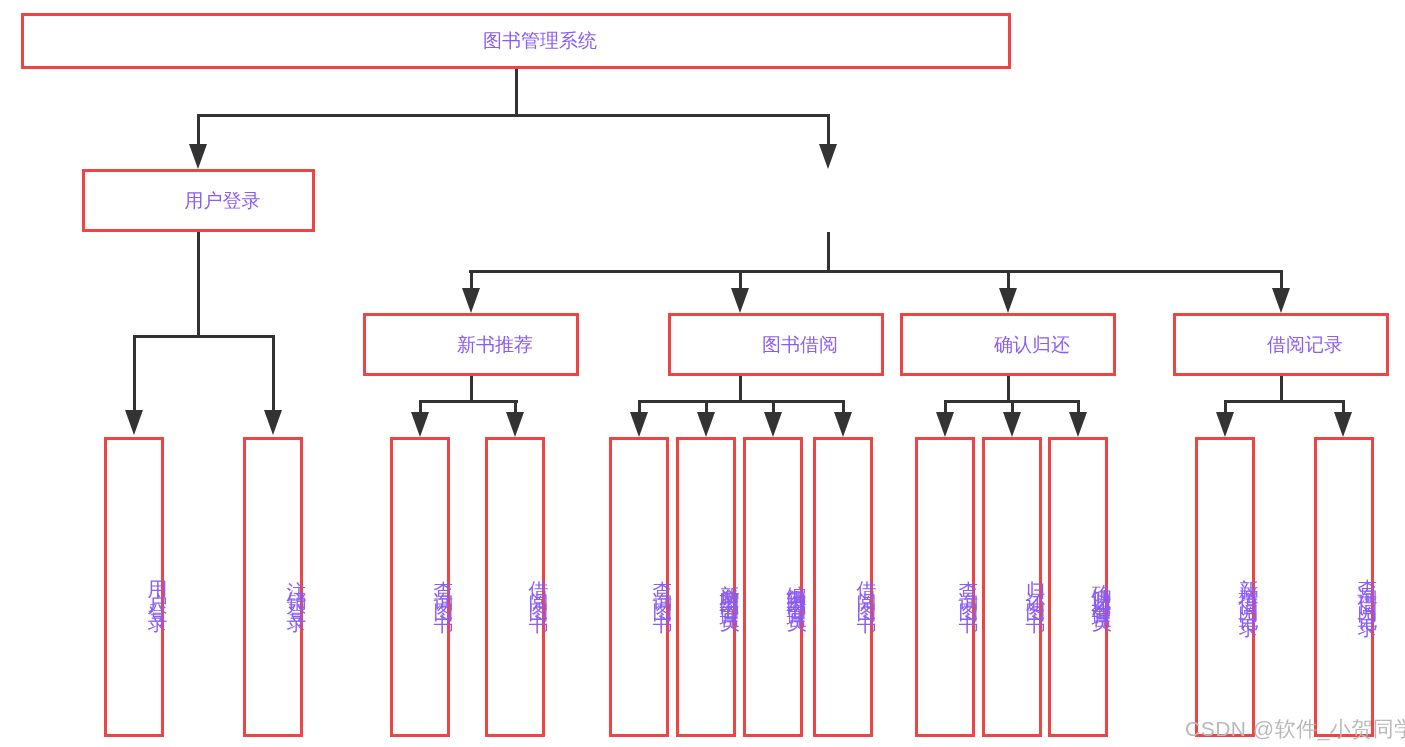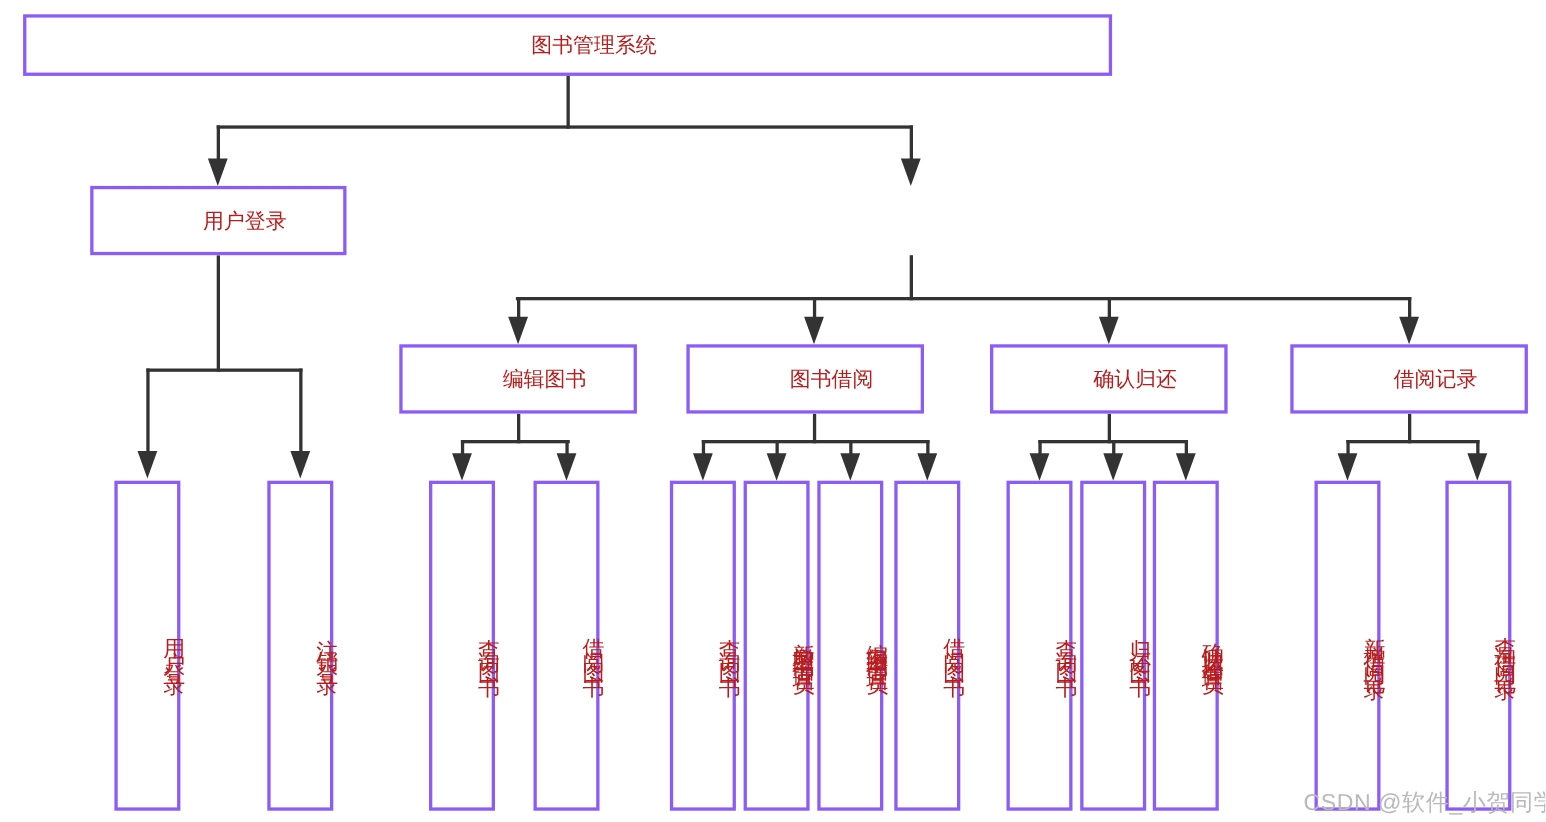--- a/index.html
+++ b/index.html
@@ -1,22 +1,22 @@
 <!DOCTYPE html>
 <html><head>
 <meta charset="utf-8">
 <style>
   html,body{margin:0;padding:0;background:#ffffff;}
   .canvas{
     position:relative;width:1405px;height:747px;background:#ffffff;
     font-family:"Liberation Sans","DejaVu Sans",sans-serif;color:#333333;overflow:hidden;
   }
   .box{
-    position:absolute;box-sizing:border-box;border:3px solid #8b5cf6;background:#ffffff;
-    display:flex;align-items:center;justify-content:center;font-size:19px;color:#b91c1c;padding-left:48px;
+    position:absolute;box-sizing:border-box;border:3px solid #ef4444;background:#ffffff;
+    display:flex;align-items:center;justify-content:center;font-size:19px;color:#8b5cf6;padding-left:48px;
   }
   .vbox span{
     writing-mode:vertical-rl;text-orientation:mixed;font-size:20px;line-height:1;
   }
   .sp4 span{letter-spacing:11px;}
   .sp6 span{letter-spacing:8px;}
   .spL span{letter-spacing:4px;}
   .hline,.vline{position:absolute;background:#333333;}
   .hline{height:3px;}
   .vline{width:3px;}
@@ -91,22 +91,22 @@
   <div class="hline" style="left:1224px;top:400px;width:121px"></div>
   <div class="vline" style="left:1224px;top:400px;height:14px"></div>
   <div class="vline" style="left:1342px;top:400px;height:14px"></div>
   <div class="arrow" style="left:1216px;top:412px"></div>
   <div class="arrow" style="left:1334px;top:412px"></div>
 
   <div class="box" style="left:21px;top:13px;width:990px;height:56px">图书管理系统</div>
 
   <div class="box" style="left:82px;top:169px;width:233px;height:63px">用户登录</div>
 
-  <div class="box" style="left:363px;top:313px;width:216px;height:63px">编辑图书</div>
-  <div class="box" style="left:624px;top:313px;width:216px;height:63px">图书借阅</div>
+  <div class="box" style="left:363px;top:313px;width:216px;height:63px">新书推荐</div>
+  <div class="box" style="left:668px;top:313px;width:216px;height:63px">图书借阅</div>
   <div class="box" style="left:900px;top:313px;width:216px;height:63px">确认归还</div>
   <div class="box" style="left:1173px;top:313px;width:216px;height:63px">借阅记录</div>
 
   <div class="box vbox sp4" style="left:104px;top:437px;width:60px;height:300px">
     <span>用户登录</span>
     </div>
   <div class="box vbox sp4" style="left:243px;top:437px;width:60px;height:300px">
     <span>注销登录</span>
     </div>
 

